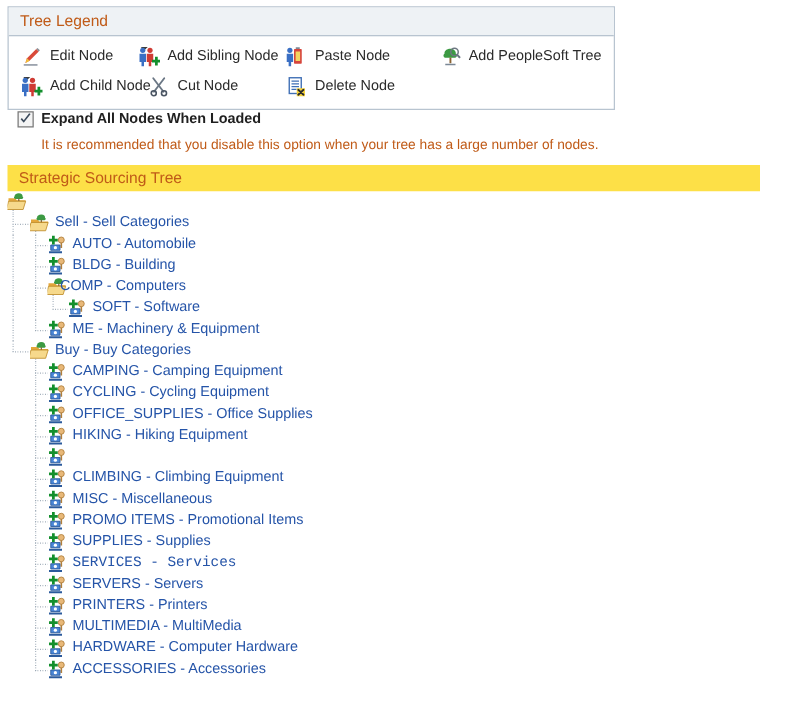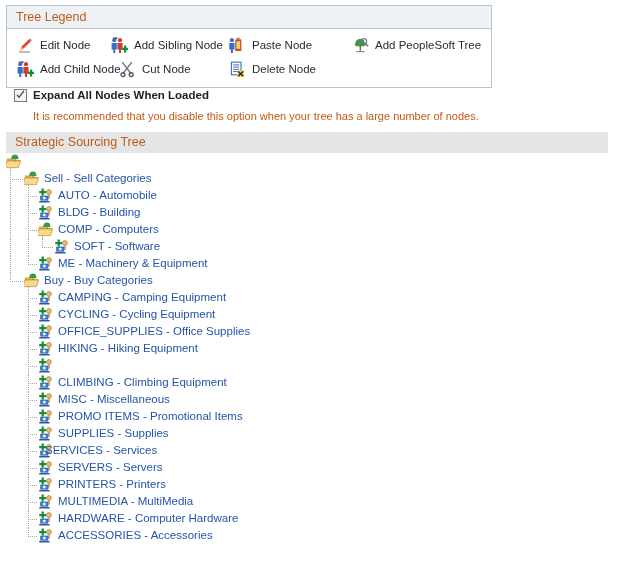--- a/index.html
+++ b/index.html
@@ -111,21 +111,21 @@
   }
 
   
   .tree-header {
     position: absolute;
     left: 6px;
     top: 132px;
     width: 602px;
     height: 21px;
     line-height: 21px;
-    background: #e5e5e5;
+    background: #fde047;
     color: #c05b18;
     font-size: 12.5px;
     padding-left: 9px;
     box-sizing: border-box;
     font-family: "Liberation Sans", sans-serif;
   }
 
   
   .tree {
     position: absolute;
@@ -356,21 +356,21 @@
         <div class="vline" style="left: 28px;"></div>
         <div class="hline" style="left: 28px; width: 10px;"></div>
         <div class="vline" style="left: 42px; top: 8px; height: 9px;"></div>
       </div>
       <span class="node-icon" style="left: 38px;"><svg width="17" height="17" viewBox="0 0 17 17" aria-hidden="true">
           <path d="M0.8 4.6 h5.4 l1.3 1.5 h7.0 v1.6 h-13.7 z" fill="#e3a63a"></path>
           <path d="M0.8 7.0 h13.7 l-2.0 6.6 h-13.4 z" fill="#f6d98c" stroke="#c08f2e" stroke-width="0.7"></path>
           <path d="M9.0 0.6 C11.2 0.6 12.3 2.0 12.0 3.2 C12.9 3.6 12.8 5.0 11.6 5.2 L6.4 5.2 C5.0 5.1 4.8 3.5 5.7 3.0 C5.5 1.7 7.0 0.6 9.0 0.6 Z" fill="#3c9a43"></path>
           <rect x="8.6" y="4.8" width="0.9" height="2.0" fill="#7d5c2c"></rect>
         </svg></span>
-      <span class="node-label" style="left: 58px;">COMP - Computers</span>
+      <span class="node-label" style="left: 48px;">COMP - Computers</span>
     </div>
     <div class="tnode">
       <div class="glyphs">
         <div class="vline" style="left: 10px;"></div>
         <div class="vline" style="left: 28px;"></div>
         <div class="vline half" style="left: 42px;"></div>
         <div class="hline" style="left: 42px; width: 12px;"></div>
       </div>
       <span class="node-icon" style="left: 54px;"><svg width="17" height="17" viewBox="0 0 17 17" aria-hidden="true">
           <circle cx="11.0" cy="4.0" r="2.4" fill="#e8b878" stroke="#b07f3c" stroke-width="0.7"></circle>
@@ -552,21 +552,21 @@
         <div class="hline" style="left: 28px; width: 10px;"></div>
       </div>
       <span class="node-icon" style="left: 38px;"><svg width="17" height="17" viewBox="0 0 17 17" aria-hidden="true">
           <circle cx="11.0" cy="4.0" r="2.4" fill="#e8b878" stroke="#b07f3c" stroke-width="0.7"></circle>
           <path d="M10.4 6.2 h1.3 v4.2 h-1.3 z" fill="#b07f3c"></path>
           <path d="M2.6 8.0 h7.4 v4.2 h-7.4 z" fill="#4a86d6" stroke="#2b5a9c" stroke-width="0.7"></path>
           <circle cx="6.3" cy="10.1" r="1.3" fill="#ffffff"></circle>
           <path d="M1.2 13.0 h10.4 v1.5 h-10.4 z" fill="#2b5a9c"></path>
           <path d="M3.6 0.6 h2.2 v2.4 h2.4 v2.2 h-2.4 v2.4 h-2.2 v-2.4 h-2.4 v-2.2 h2.4 z" fill="#138f2d"></path>
         </svg></span>
-      <span class="node-label" style="left: 45px;">SERVICES - Services</span>
+      <span class="node-label" style="left: 58px; font-family: Liberation Mono, monospace;">SERVICES - Services</span>
     </div>
     <div class="tnode">
       <div class="glyphs">
         <div class="vline" style="left: 28px;"></div>
         <div class="hline" style="left: 28px; width: 10px;"></div>
       </div>
       <span class="node-icon" style="left: 38px;"><svg width="17" height="17" viewBox="0 0 17 17" aria-hidden="true">
           <circle cx="11.0" cy="4.0" r="2.4" fill="#e8b878" stroke="#b07f3c" stroke-width="0.7"></circle>
           <path d="M10.4 6.2 h1.3 v4.2 h-1.3 z" fill="#b07f3c"></path>
           <path d="M2.6 8.0 h7.4 v4.2 h-7.4 z" fill="#4a86d6" stroke="#2b5a9c" stroke-width="0.7"></path>

